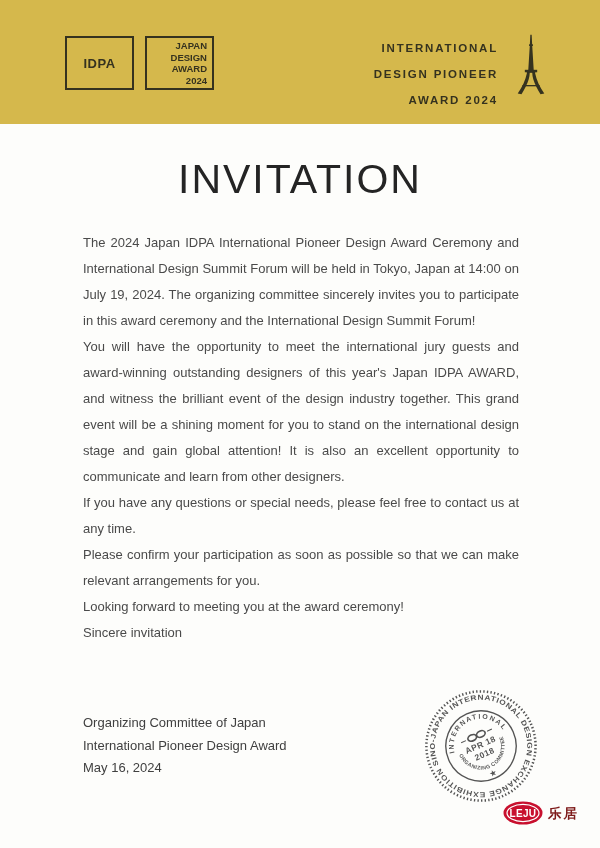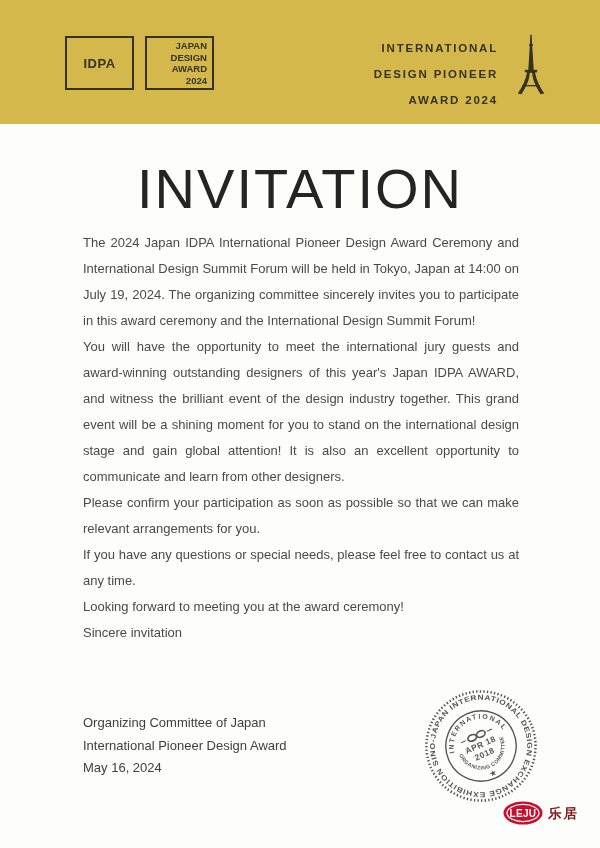--- a/index.html
+++ b/index.html
@@ -60,21 +60,21 @@
     letter-spacing: 1.8px;
     line-height: 26px;
     padding-top: 5px;
   }
   .tower { margin-left: 14px; }
   
   .title {
     position: absolute;
     top: 156px; left: 0; right: 0;
     text-align: center;
-    font-size: 56px;
+    font-size: 41px;
     font-weight: 300;
     letter-spacing: 2px;
     color: #242424;
   }
   .letter {
     position: absolute;
     top: 230px;
     left: 83px;
     width: 436px;
     font-size: 13px;
@@ -157,22 +157,22 @@
         <rect fill="#35321f" x="11" y="53" width="18" height="1.4"></rect>
       </svg>
     </div>
   </div>
 
   <div class="title">INVITATION</div>
 
   <div class="letter">
     <p>The 2024 Japan IDPA International Pioneer Design Award Ceremony and International Design Summit Forum will be held in Tokyo, Japan at 14:00 on July 19, 2024. The organizing committee sincerely invites you to participate in this award ceremony and the International Design Summit Forum!</p>
     <p>You will have the opportunity to meet the international jury guests and award-winning outstanding designers of this year's Japan IDPA AWARD, and witness the brilliant event of the design industry together. This grand event will be a shining moment for you to stand on the international design stage and gain global attention! It is also an excellent opportunity to communicate and learn from other designers.</p>
+    <p>If you have any questions or special needs, please feel free to contact us at any time.</p>
     <p>Please confirm your participation as soon as possible so that we can make relevant arrangements for you.</p>
-    <p>If you have any questions or special needs, please feel free to contact us at any time.</p>
     <p>Looking forward to meeting you at the award ceremony!</p>
     <p>Sincere invitation</p>
   </div>
 
   <div class="signature">
     <div>Organizing Committee of Japan</div>
     <div>International Pioneer Design Award</div>
     <div>May 16, 2024</div>
   </div>
 

